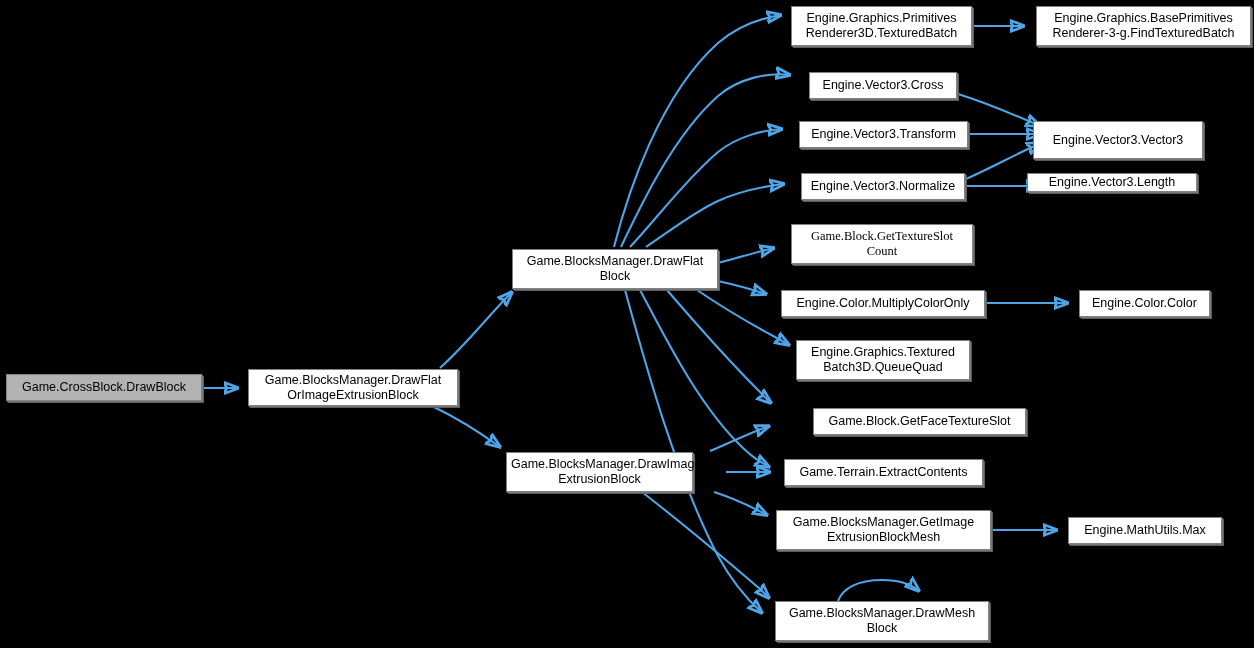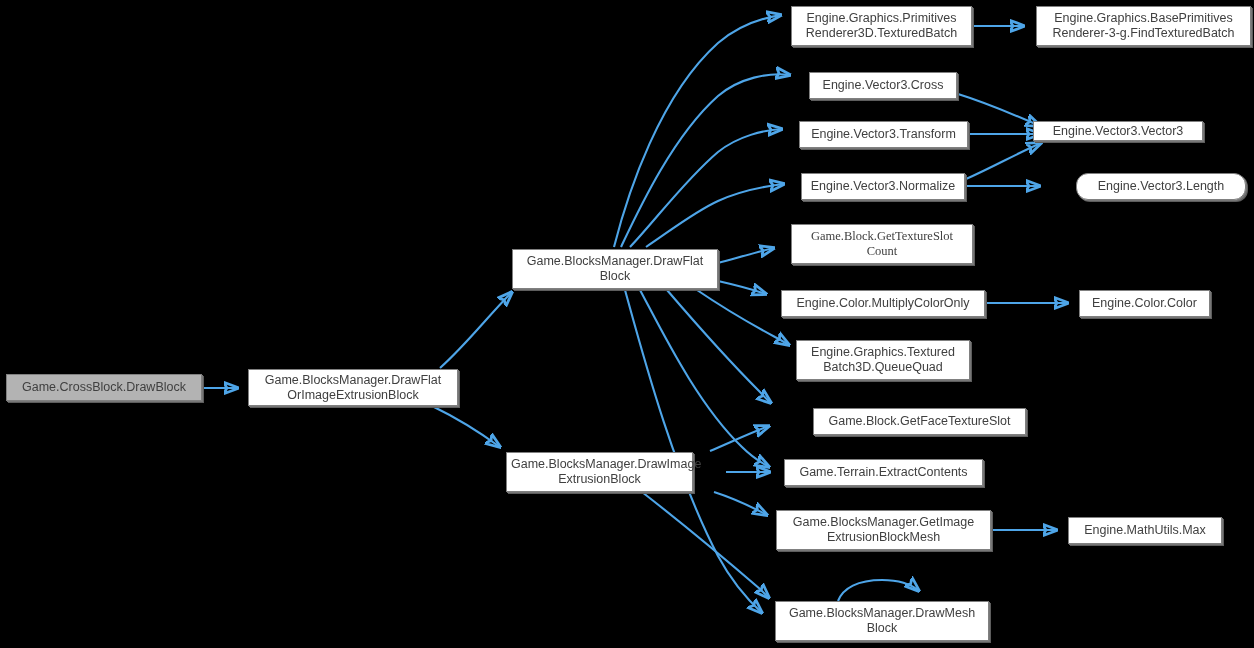--- a/index.html
+++ b/index.html
@@ -2,21 +2,21 @@
 <html><head>
 <meta charset="utf-8">
 <title>Call Graph</title>
 <style>
   html,body{margin:0;padding:0;background:#000;}
   #canvas{position:relative;width:1254px;height:648px;background:#000;overflow:hidden;
           font-family:"Liberation Sans","DejaVu Sans",sans-serif;}
   .node{position:absolute;box-sizing:border-box;background:#ffffff;border:1px solid #808080;
         box-shadow:1px 1px 0 0 #777, 2px 2px 0 0 #5d5d5d;
         display:flex;align-items:center;justify-content:center;text-align:center;
-        color:#404040;font-size:12.5px;line-height:15px;letter-spacing:0px;
+        color:#000000;font-size:12.5px;line-height:15px;letter-spacing:0px;
         padding:1px 4px;}
   .node.root{background:#b3b3b3;justify-content:flex-end;}
   .node span{display:block;width:100%;}
   svg.edges{position:absolute;left:0;top:0;width:1254px;height:648px;pointer-events:none;}
   svg.edges path{fill:none;stroke:#4ea5e8;stroke-width:2.1px;}
 </style>
 </head>
 <body>
 
 <div id="canvas">
@@ -72,27 +72,27 @@
       </div>
       <div class="node" title="Engine.Graphics.BasePrimitivesRenderer-3-g.FindTexturedBatch" style="left: 1036px; top: 6px; width: 215px; height: 40px;">
         <span>Engine.Graphics.BasePrimitives<br>Renderer-3-g.FindTexturedBatch</span>
       </div>
       <div class="node" title="Engine.Vector3.Cross" style="left: 809px; top: 72px; width: 148px; height: 27px;">
         <span>Engine.Vector3.Cross</span>
       </div>
       <div class="node" title="Engine.Vector3.Transform" style="left: 799px; top: 121px; width: 169px; height: 27px;">
         <span>Engine.Vector3.Transform</span>
       </div>
-      <div class="node" title="Engine.Vector3.Vector3" style="left: 1033px; top: 121px; width: 170px; height: 20px;">
+      <div class="node" title="Engine.Vector3.Vector3" style="left: 1033px; top: 121px; width: 170px; height: 38px;">
         <span>Engine.Vector3.Vector3</span>
       </div>
       <div class="node" title="Engine.Vector3.Normalize" style="left: 801px; top: 173px; width: 164px; height: 27px;">
         <span>Engine.Vector3.Normalize</span>
       </div>
-      <div class="node" title="Engine.Vector3.Length" style="left: 1076px; top: 173px; width: 170px; height: 27px; border-radius: 12px;">
+      <div class="node" title="Engine.Vector3.Length" style="left: 1027px; top: 173px; width: 170px; height: 19px;">
         <span>Engine.Vector3.Length</span>
       </div>
       <div class="node" title="Game.Block.GetTextureSlotCount" style="left: 791px; top: 224px; width: 182px; height: 40px; font-family: Liberation Serif, serif;">
         <span>Game.Block.GetTextureSlot<br>Count</span>
       </div>
       <div class="node" title="Engine.Color.MultiplyColorOnly" style="left: 781px; top: 290px; width: 204px; height: 27px;">
         <span>Engine.Color.MultiplyColorOnly</span>
       </div>
       <div class="node" title="Engine.Color.Color" style="left: 1079px; top: 290px; width: 131px; height: 27px;">
         <span>Engine.Color.Color</span>

